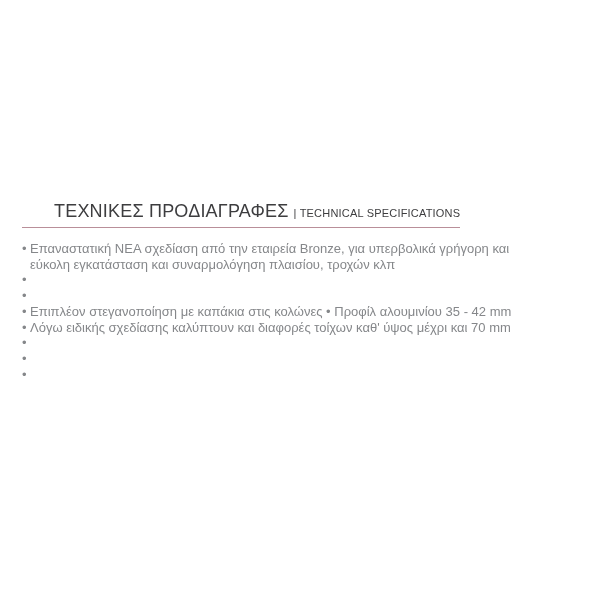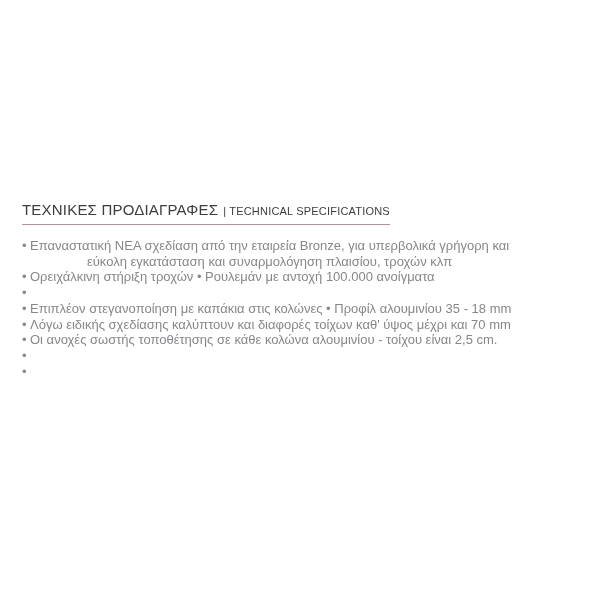--- a/index.html
+++ b/index.html
@@ -20,24 +20,25 @@
     top: 201px;
     width: 560px;
   }
   .section-header {
     display: inline-block;
     padding-bottom: 5px;
     border-bottom: 1.5px solid #b98f99;
     white-space: nowrap;
   }
   .title-el {
-    font-size: 15px;
+    font-size: 18px;
     font-weight: 500;
     color: #3d3d3f;
     letter-spacing: 0.2px;
+    margin-left: 32px;
   }
   .title-sep, .title-en {
     font-size: 11px;
     font-weight: 400;
     color: #3d3d3f;
     letter-spacing: 0.2px;
   }
   .title-sep {
     margin: 0 3px 0 5px;
     font-weight: 400;
@@ -52,55 +53,52 @@
     line-height: 15.7px;
     color: #85878a;
   }
   .bullet {
     flex: 0 0 auto;
     width: 8px;
     text-align: left;
   }
   .spec-text {
     white-space: pre-line;
-    text-align: center;
   }
 </style>
 </head>
 <body>
 
 <div class="section">
   <div class="section-header">
     <span class="title-el">ΤΕΧΝΙΚΕΣ ΠΡΟΔΙΑΓΡΑΦΕΣ</span><span class="title-sep">|</span><span class="title-en">TECHNICAL SPECIFICATIONS</span>
   </div>
 
   <div class="spec-list">
       <div class="spec-item">
         <span class="bullet">•</span>
         <span class="spec-text">Επαναστατική ΝΕΑ σχεδίαση από την εταιρεία Bronze, για υπερβολικά γρήγορη και
 εύκολη εγκατάσταση και συναρμολόγηση πλαισίου, τροχών κλπ</span>
       </div>
       <div class="spec-item">
         <span class="bullet">•</span>
-        <span class="spec-text">Ορειχάλκινη στήριξη τροχών • Ρουλεμάν με αντοχή 100.000 ανοίγματα</span>
       </div>
       <div class="spec-item">
         <span class="bullet">•</span>
       </div>
       <div class="spec-item">
         <span class="bullet">•</span>
-        <span class="spec-text">Επιπλέον στεγανοποίηση με καπάκια στις κολώνες • Προφίλ αλουμινίου 35 - 18 mm</span>
+        <span class="spec-text">Επιπλέον στεγανοποίηση με καπάκια στις κολώνες • Προφίλ αλουμινίου 35 - 42 mm</span>
       </div>
       <div class="spec-item">
         <span class="bullet">•</span>
         <span class="spec-text">Λόγω ειδικής σχεδίασης καλύπτουν και διαφορές τοίχων καθ' ύψος μέχρι και 70 mm</span>
       </div>
       <div class="spec-item">
         <span class="bullet">•</span>
-        <span class="spec-text">Οι ανοχές σωστής τοποθέτησης σε κάθε κολώνα αλουμινίου - τοίχου είναι 2,5 cm.</span>
       </div>
       <div class="spec-item">
         <span class="bullet">•</span>
       </div>
       <div class="spec-item">
         <span class="bullet">•</span>
       </div>
     </div>
 </div>
 

